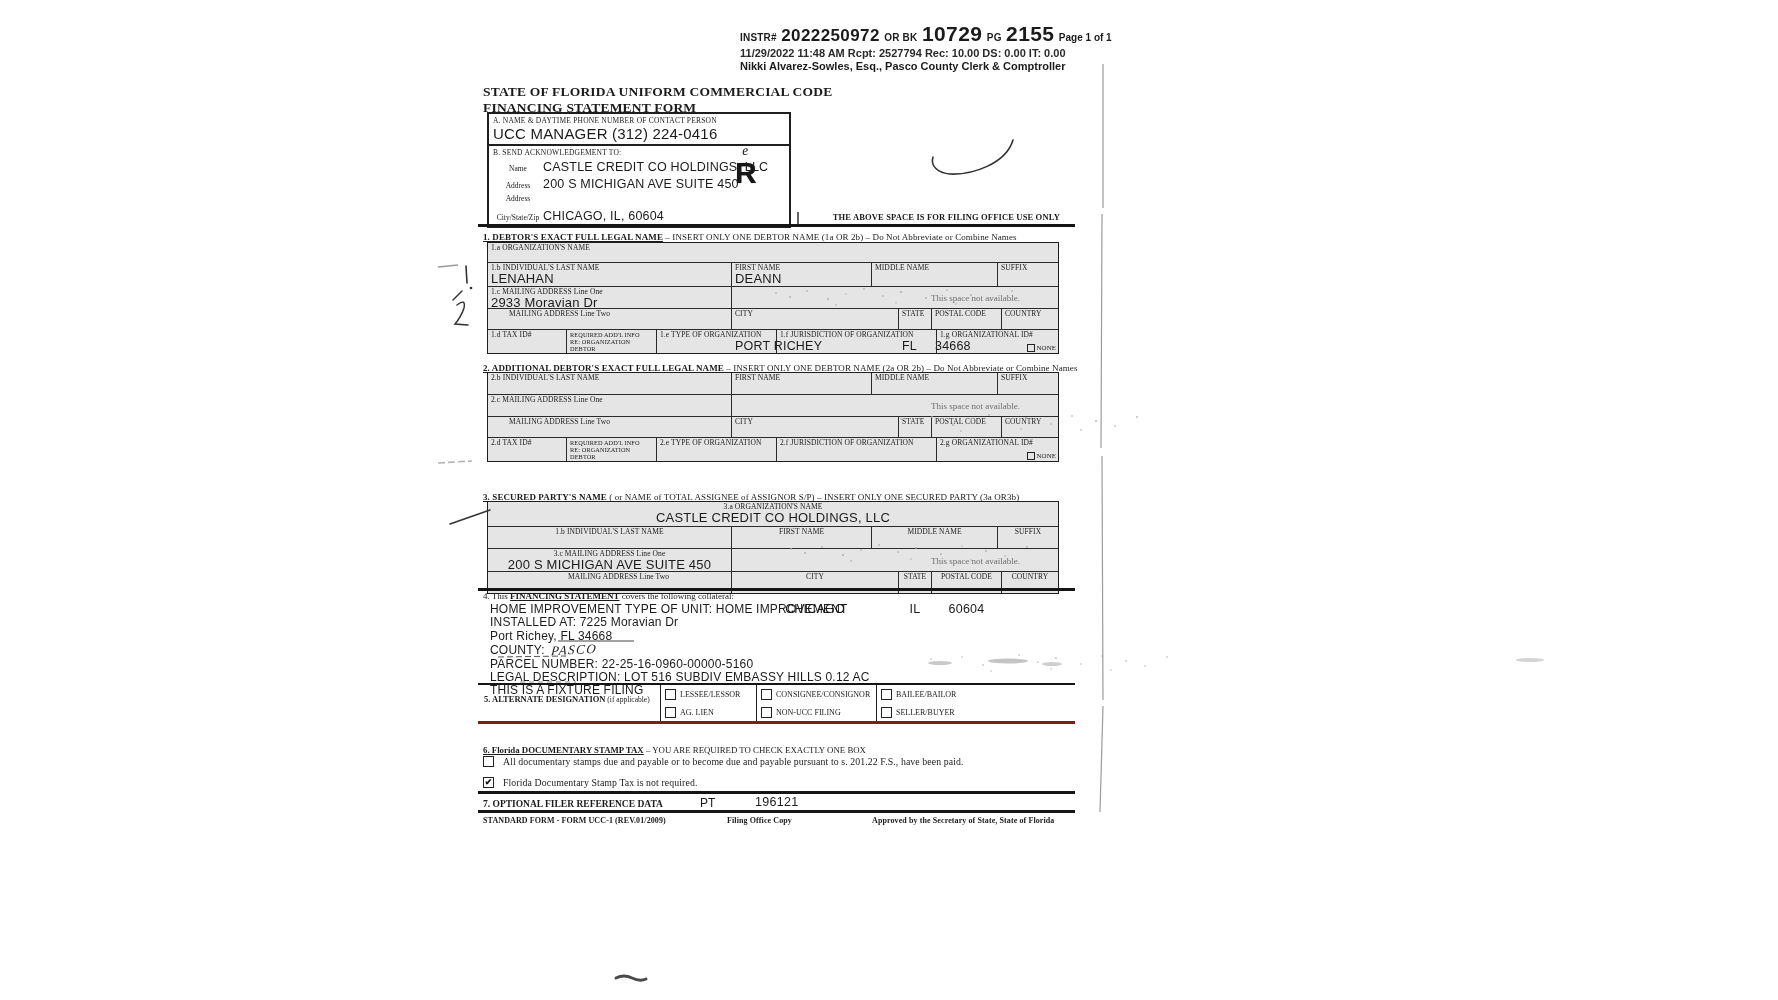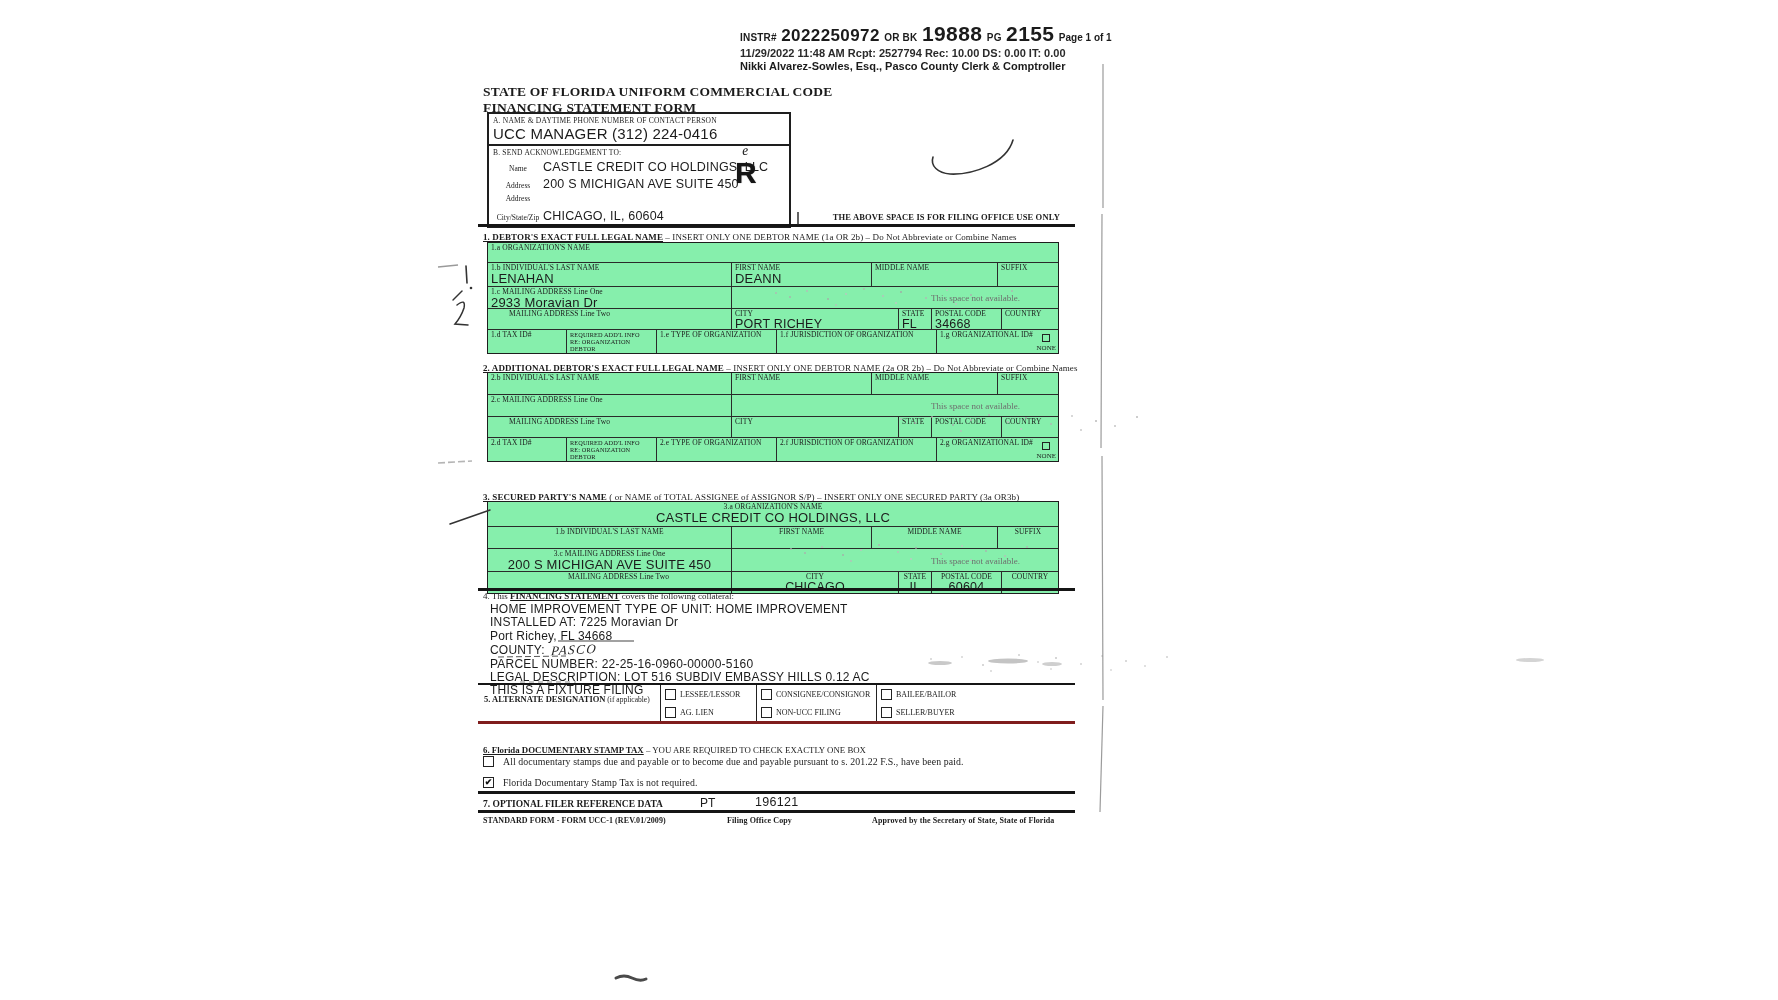--- a/index.html
+++ b/index.html
@@ -39,32 +39,32 @@
   .above-note{left:810px;top:212px;width:250px;text-align:right;font-size:8.5px;font-weight:bold;letter-spacing:.15px;}
 
   .rule{background:#151515;height:3px;}
   .rule.thin{height:2.5px;}
 
   
   .shead{font-size:9px;letter-spacing:.1px;white-space:nowrap;}
   .shead b{text-decoration:underline;}
 
   
-  .ftable{border:1.8px solid #1e1e1e;background:#86efac;}
+  .ftable{border:1.8px solid #1e1e1e;background:#e5e5e5;}
   .frow{display:flex;border-top:1px solid #2a2a2a;}
   .frow:first-child{border-top:none;}
   .fcell{position:relative;border-left:1px solid #2a2a2a;padding:1px 3px 0 3px;box-sizing:border-box;overflow:visible;}
   .fcell:first-child{border-left:none;}
   .lbl{font-size:7.5px;line-height:8px;display:block;letter-spacing:.1px;}
   .lbl.tiny{font-size:6.3px;line-height:7px;}
   .val{font-family:"Liberation Sans",sans-serif;font-size:13px;line-height:13px;display:block;letter-spacing:.2px;}
-  .val.sm{font-size:12.5px;line-height:12px;}
+  .val.sm{font-size:12.5px;line-height:12px;margin-top:22px;}
   .note{font-size:9px;color:#6e6e6e;}
   .note-cell{display:flex;align-items:center;justify-content:flex-end;padding-right:38px;}
-  .none-tag{position:absolute;right:2px;bottom:1px;display:flex;align-items:center;gap:2px;font-size:7px;flex-direction:column;}
+  .none-tag{position:absolute;right:2px;bottom:1px;display:flex;align-items:center;gap:2px;font-size:7px;}
   .cb-sm{width:8px;height:8px;border:1px solid #222;display:inline-block;box-sizing:border-box;}
 
   
   .w-last{width:243px;} .w-first{width:140px;} .w-mid{width:126px;} .w-suf{width:61px;}
   .w-addr2{width:243px;} .w-city{width:167px;} .w-state{width:33px;} .w-post{width:70px;} .w-cty{width:57px;}
   .w-tax{width:78px;} .w-req{width:90px;} .w-type{width:120px;} .w-jur{width:160px;} .w-oid{width:122px;}
   .w-note{width:327px;}
   .h19{height:19px;} .h20{height:20px;} .h21{height:21px;} .h22{height:22px;} .h23{height:23px;} .h24{height:24px;}
 
   
@@ -102,21 +102,21 @@
     120px 10px 0 #c5c5c5,60px 12px 0 #bbbbbb,180px 11px 0 #c0c0c0;}
 </style>
 </head>
 <body>
 
 <div class="abs stamp sans">
   <div class="l1">
     <span class="sm">INSTR#</span>
     <span class="n1">2022250972</span>
     <span class="sm">OR BK</span>
-    <span class="n2">19888</span>
+    <span class="n2">10729</span>
     <span class="sm">PG</span>
     <span class="n2">2155</span>
     <span class="pg1">Page 1 of 1</span>
   </div>
   <div class="l2">11/29/2022  11:48 AM   Rcpt: 2527794   Rec: 10.00   DS: 0.00   IT: 0.00</div>
   <div class="l3">Nikki Alvarez-Sowles, Esq., Pasco County Clerk &amp; Comptroller</div>
 </div>
 
 <div class="abs doc-title">
   <div>STATE OF FLORIDA UNIFORM COMMERCIAL CODE</div>

